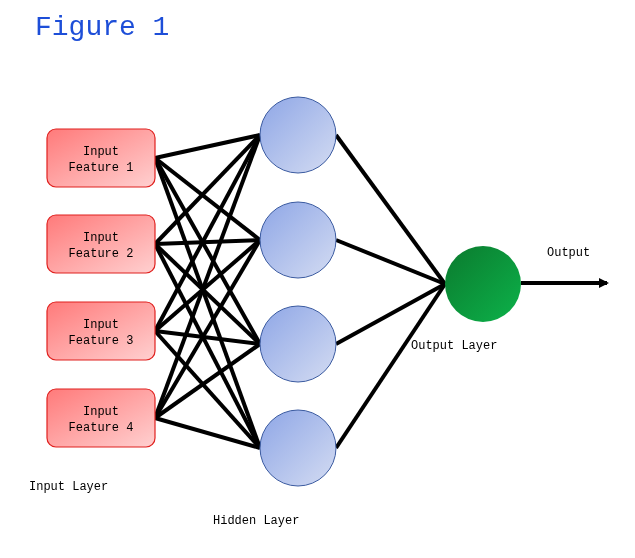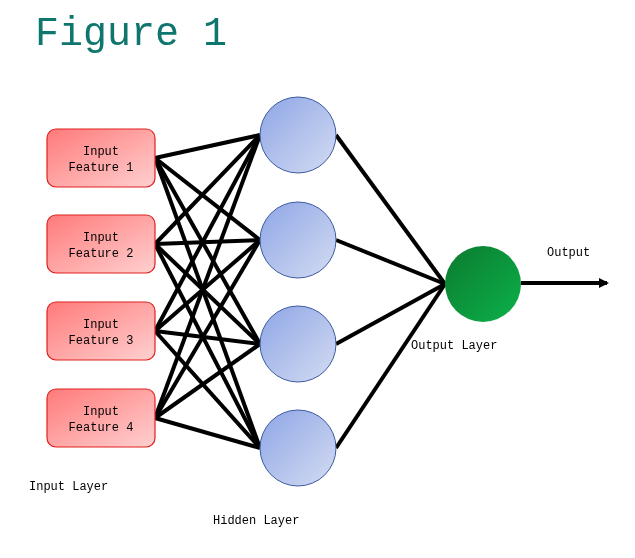--- a/index.html
+++ b/index.html
@@ -1,20 +1,20 @@
 <!DOCTYPE html>
 <html><head>
 <meta charset="utf-8">
 <style>
   html, body { margin: 0; padding: 0; background: #ffffff; }
   body { width: 635px; height: 558px; position: relative; overflow: hidden; }
   .title {
     position: absolute; left: 35px; top: 12px;
     font-family: "Liberation Mono", "DejaVu Sans Mono", monospace;
-    font-size: 40px; color: #0f766e; letter-spacing: 0px;
+    font-size: 28px; color: #1d4ed8; letter-spacing: 0px;
   }
   svg { position: absolute; left: 0; top: 0; }
   .mono { font-family: "Liberation Mono", "DejaVu Sans Mono", monospace; font-size: 12px; fill: #000; }
 </style>
 </head>
 <body>
 
 <div class="title">Figure 1</div>
 
 <svg id="nn" width="635" height="558" viewBox="0 0 635 558">

